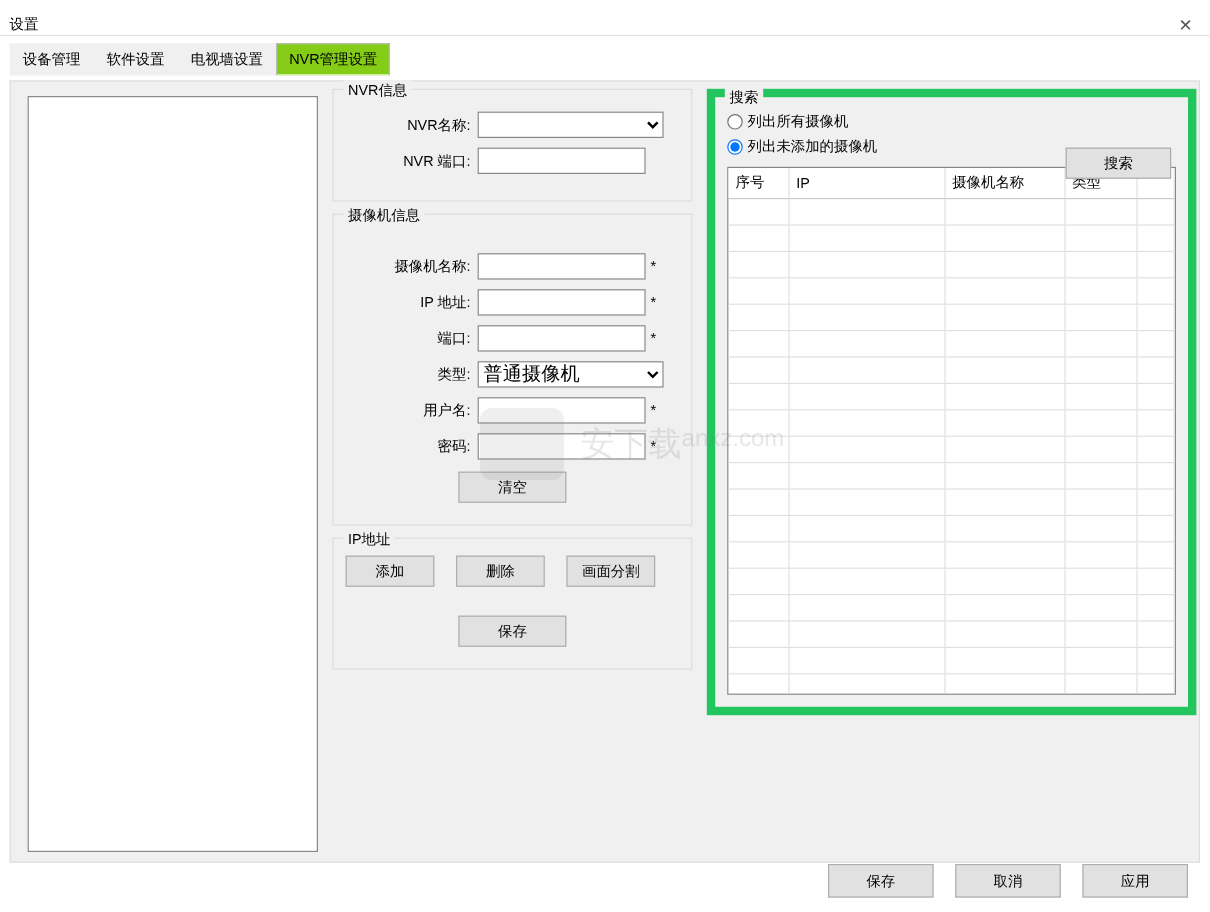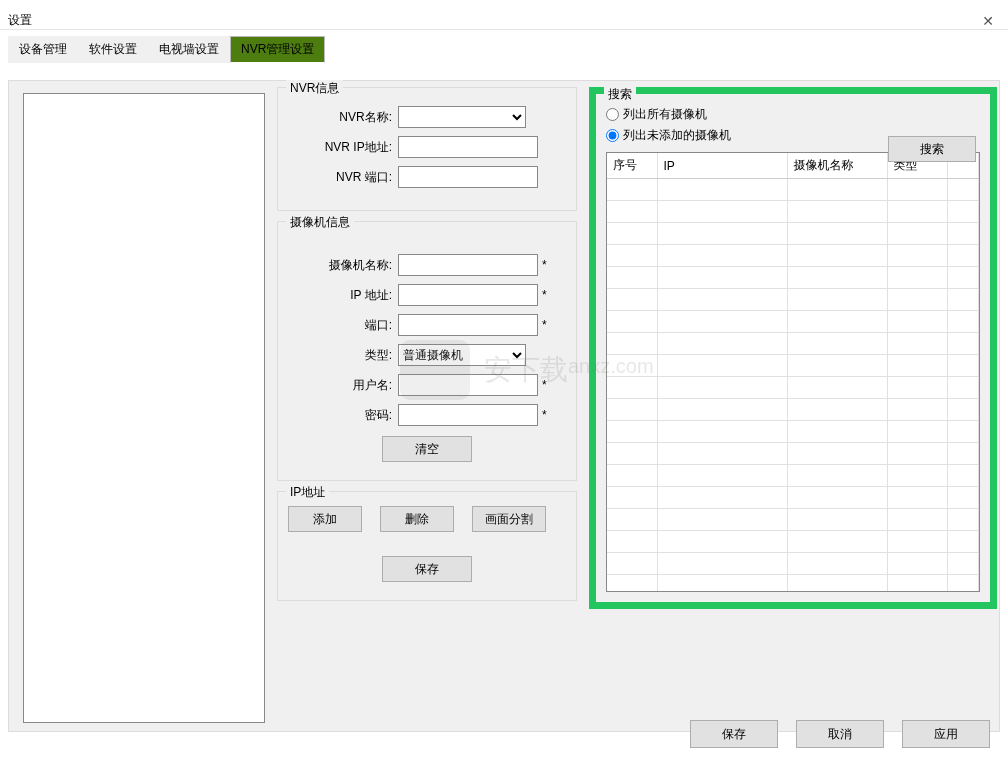--- a/index.html
+++ b/index.html
@@ -33,29 +33,29 @@
 }
 .tab {
   padding: 4px 10px;
   border: 1px solid transparent;
   border-bottom: none;
   cursor: pointer;
   background: #f0f0f0;
   margin-right: 0px;
 }
 .tab.active {
-  background: #4d7c0f;
+  background: #84cc16;
   border: 1px solid #bbb;
   border-bottom: 1px solid #fff;
   position: relative;
   z-index: 2;
 }
 .content {
   position: relative;
-  margin: 17px 8px 8px 8px;
+  margin: 4px 8px 8px 8px;
   border: 1px solid #dcdcdc;
   background: #f0f0f0;
   height: 652px;
   padding: 10px;
 }
 .left-panel {
   position: absolute;
   left: 14px; top: 12px;
   width: 242px; height: 630px;
   background: #fff;
@@ -92,24 +92,24 @@
 .text-input {
   height: 22px;
   width: 140px;
   border: 1px solid #888;
   background: #fff;
   padding: 0 4px;
   font-size: 12px;
 }
 .select-input {
   height: 22px;
-  width: 128px;
+  width: 155px;
   border: 1px solid #888;
   background: #fff;
-  font-size: 12px;
+  font-size: 16px;
 }
 .asterisk { margin-left: 4px; }
 .btn {
   height: 26px;
   min-width: 74px;
   background: #e1e1e1;
   border: 1px solid #adadad;
   cursor: pointer;
   font-size: 12px;
   padding: 0 12px;
@@ -200,24 +200,20 @@
 
   <div class="mid-col">
 
     <div class="fieldset">
       <div class="fieldset-legend">NVR信息</div>
       <div class="form-row">
         <div class="form-label">NVR名称:</div>
         <select class="select-input">
           <option></option>
         </select>
-      </div>
-      <div class="form-row">
-        <div class="form-label">NVR IP地址:</div>
-        <input class="text-input" value="" style="">
       </div>
       <div class="form-row">
         <div class="form-label">NVR 端口:</div>
         <input class="text-input" value="" style="">
       </div>
     </div>
 
     <div class="fieldset" style="padding-bottom:18px;">
       <div class="fieldset-legend">摄像机信息</div>
       <div style="height:14px;"></div>

